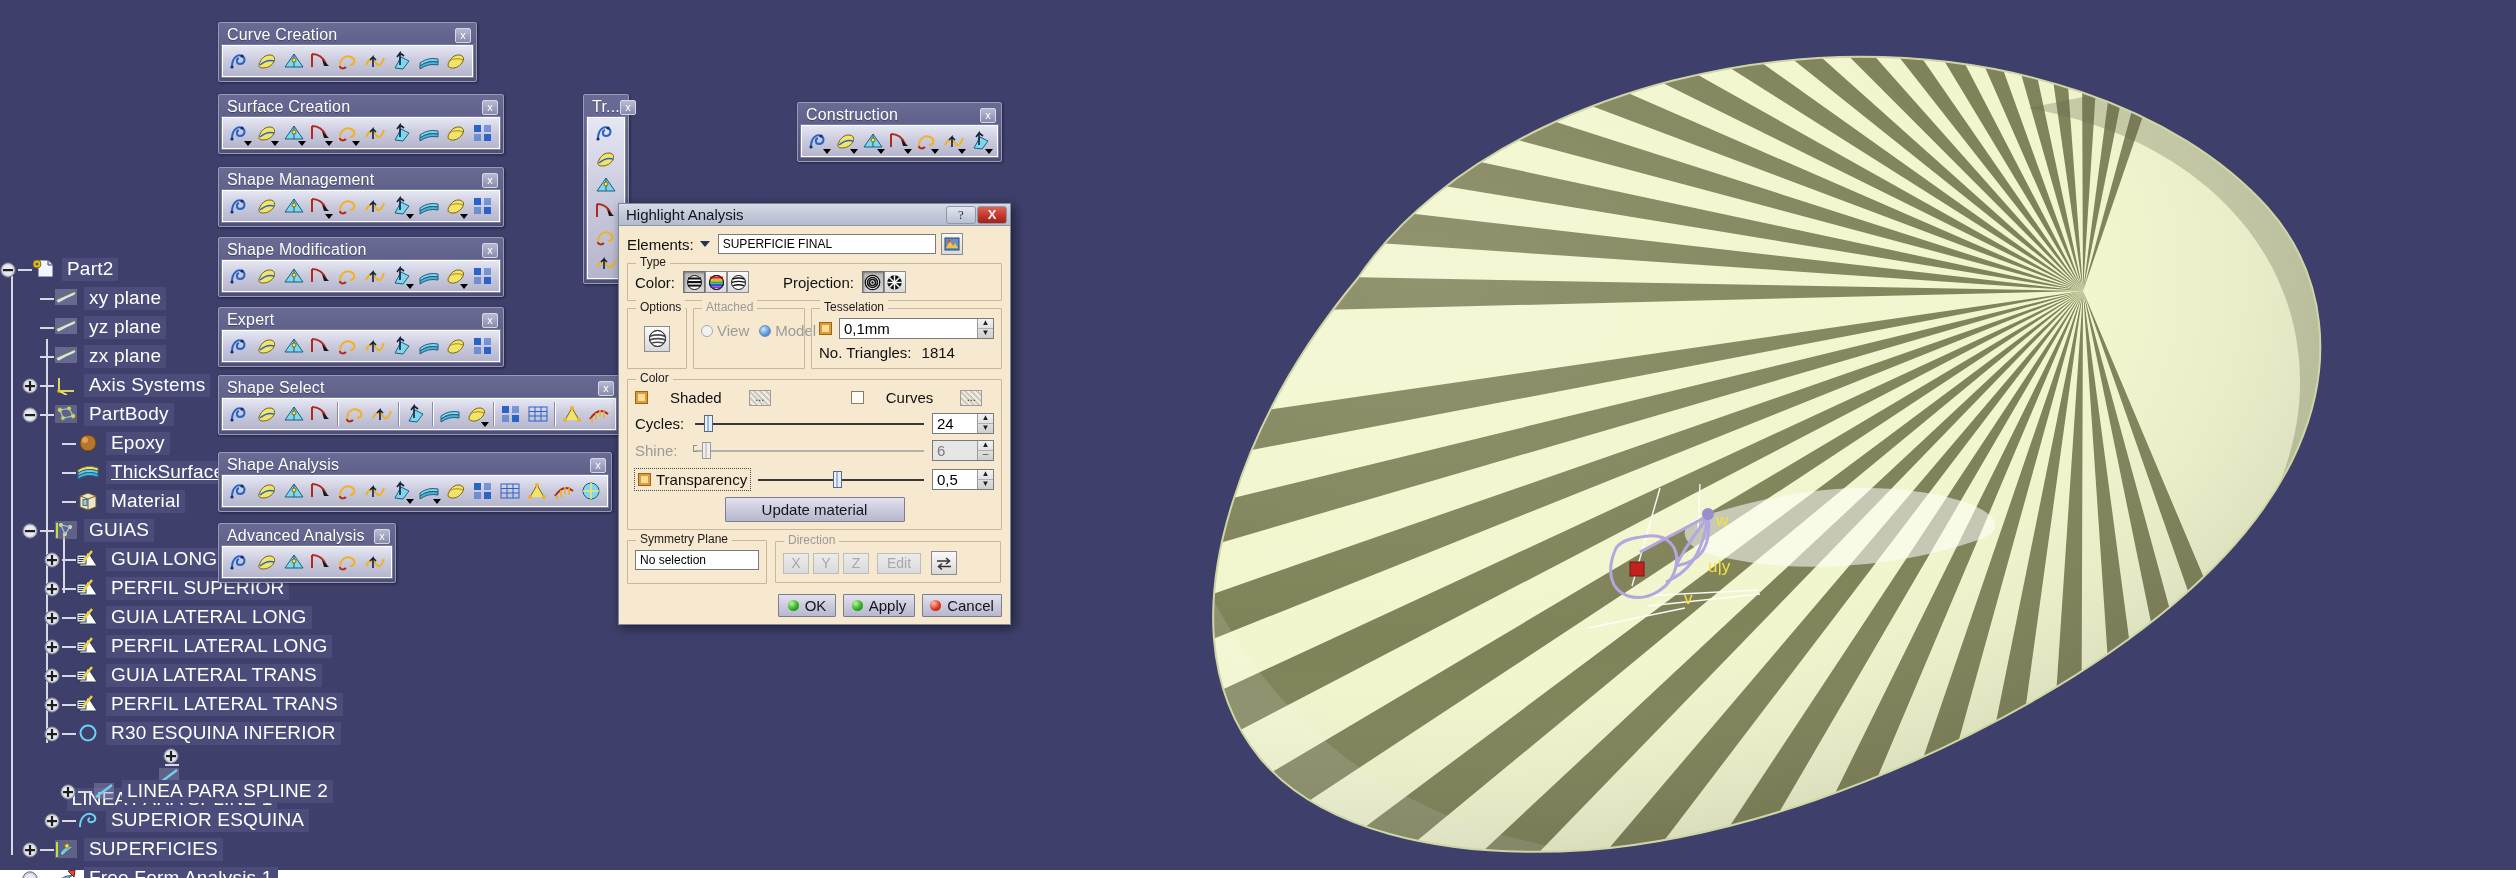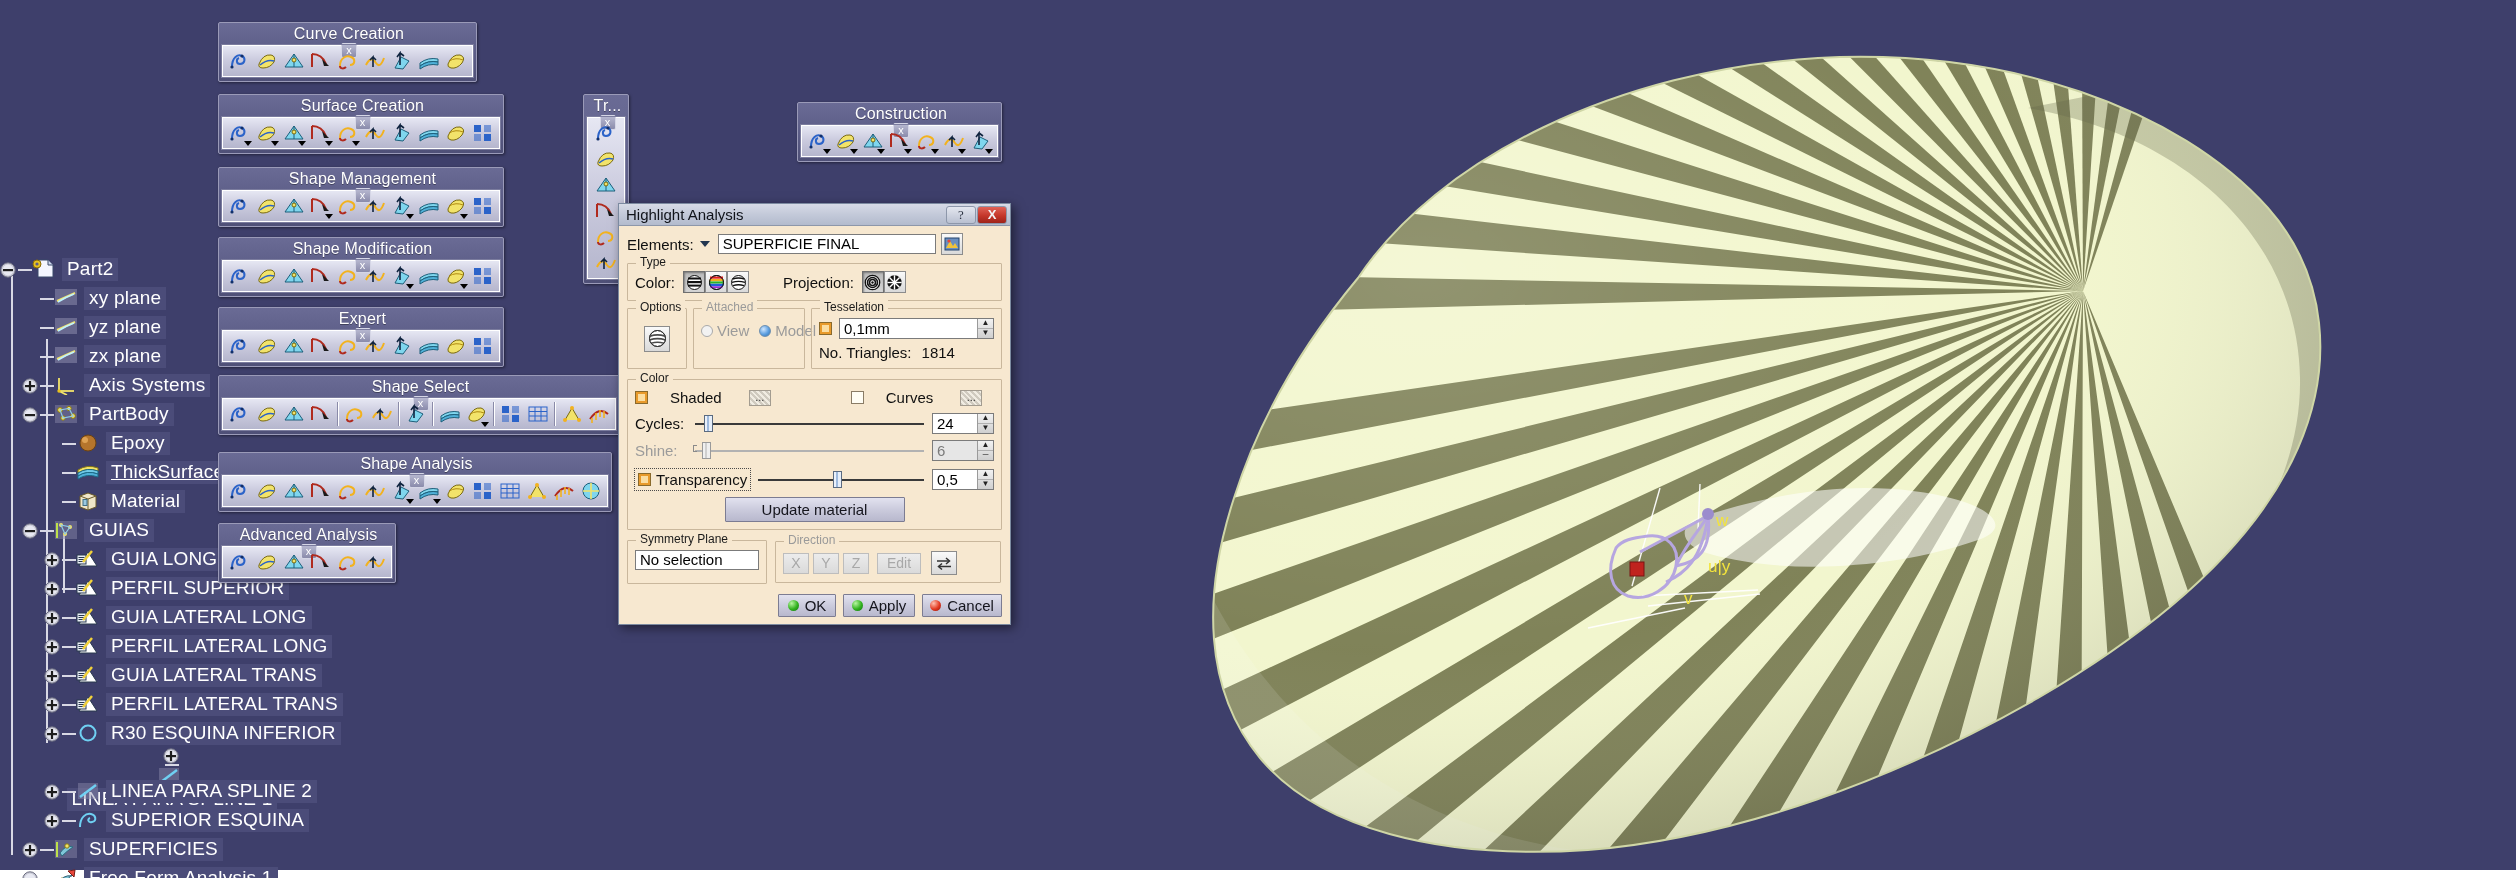--- a/index.html
+++ b/index.html
@@ -108,21 +108,20 @@
     background: linear-gradient(180deg,#6a6b95 0%, #5b5c86 55%, #4f5077 100%);
     border: 1px solid #9a9ab8;
     border-radius: 2px;
     box-shadow: 1px 1px 3px rgba(0,0,0,.45);
     padding: 2px 3px 4px 3px;
   }
   .tb-titlebar {
     display:flex; align-items:center;
     height: 20px;
     padding: 0 2px 0 5px;
-    flex-direction: column;
   }
   .tb-title {
     color: #ffffff;
     font-size: 16px;
     flex: 1 1 auto;
     white-space: nowrap;
     letter-spacing: .2px;
     text-shadow: 0 1px 0 rgba(0,0,0,.35);
   }
   .tb-close {
@@ -249,21 +248,21 @@
     border-left: 5px solid transparent;
     border-right: 5px solid transparent;
     border-top: 6px solid #23364f;
     margin: 0 8px 0 6px;
     cursor: pointer;
   }
   .textfield {
     background: #ffffff;
     border: 1px solid #7b7b7b;
     height: 20px;
-    font-size: 15px;
+    font-size: 12px;
     padding: 0 4px;
     line-height: 18px;
     color: #000;
     white-space: nowrap;
     overflow: hidden;
   }
   .spinbox {
     display: flex;
     align-items: stretch;
     border: 1px solid #7b7b7b;
@@ -883,21 +882,21 @@
         </span>
         <span class="connector"></span>
         <span class="tree-icon">
           <svg width="24" height="20" viewBox="0 0 24 20">
             <rect x="2" y="2" width="20" height="16" fill="#8c8cad" opacity=".45"></rect>
             <path d="M4,16 L20,4" stroke="#6fd0f2" stroke-width="2.4" fill="none"></path>
           </svg>
         </span>
         <span class="tree-label">LINEA PARA SPLINE 1</span>
       </div>
-      <div class="tree-row" style="padding-left:44px;">
+      <div class="tree-row" style="padding-left:60px;">
         <span class="expander ">
           <svg width="16" height="16" viewBox="0 0 16 16">
             <circle cx="8" cy="8" r="7.2" fill="#c9cad6" stroke="#6c6d80"></circle>
             <circle cx="8" cy="8" r="5.4" fill="#e8e9f2"></circle>
             <rect x="3" y="7" width="10" height="2.2" fill="#1e1e1e"></rect>
             <rect x="6.9" y="3" width="2.2" height="10" fill="#1e1e1e"></rect>
           </svg>
         </span>
         <span class="connector"></span>
         <span class="tree-icon">

